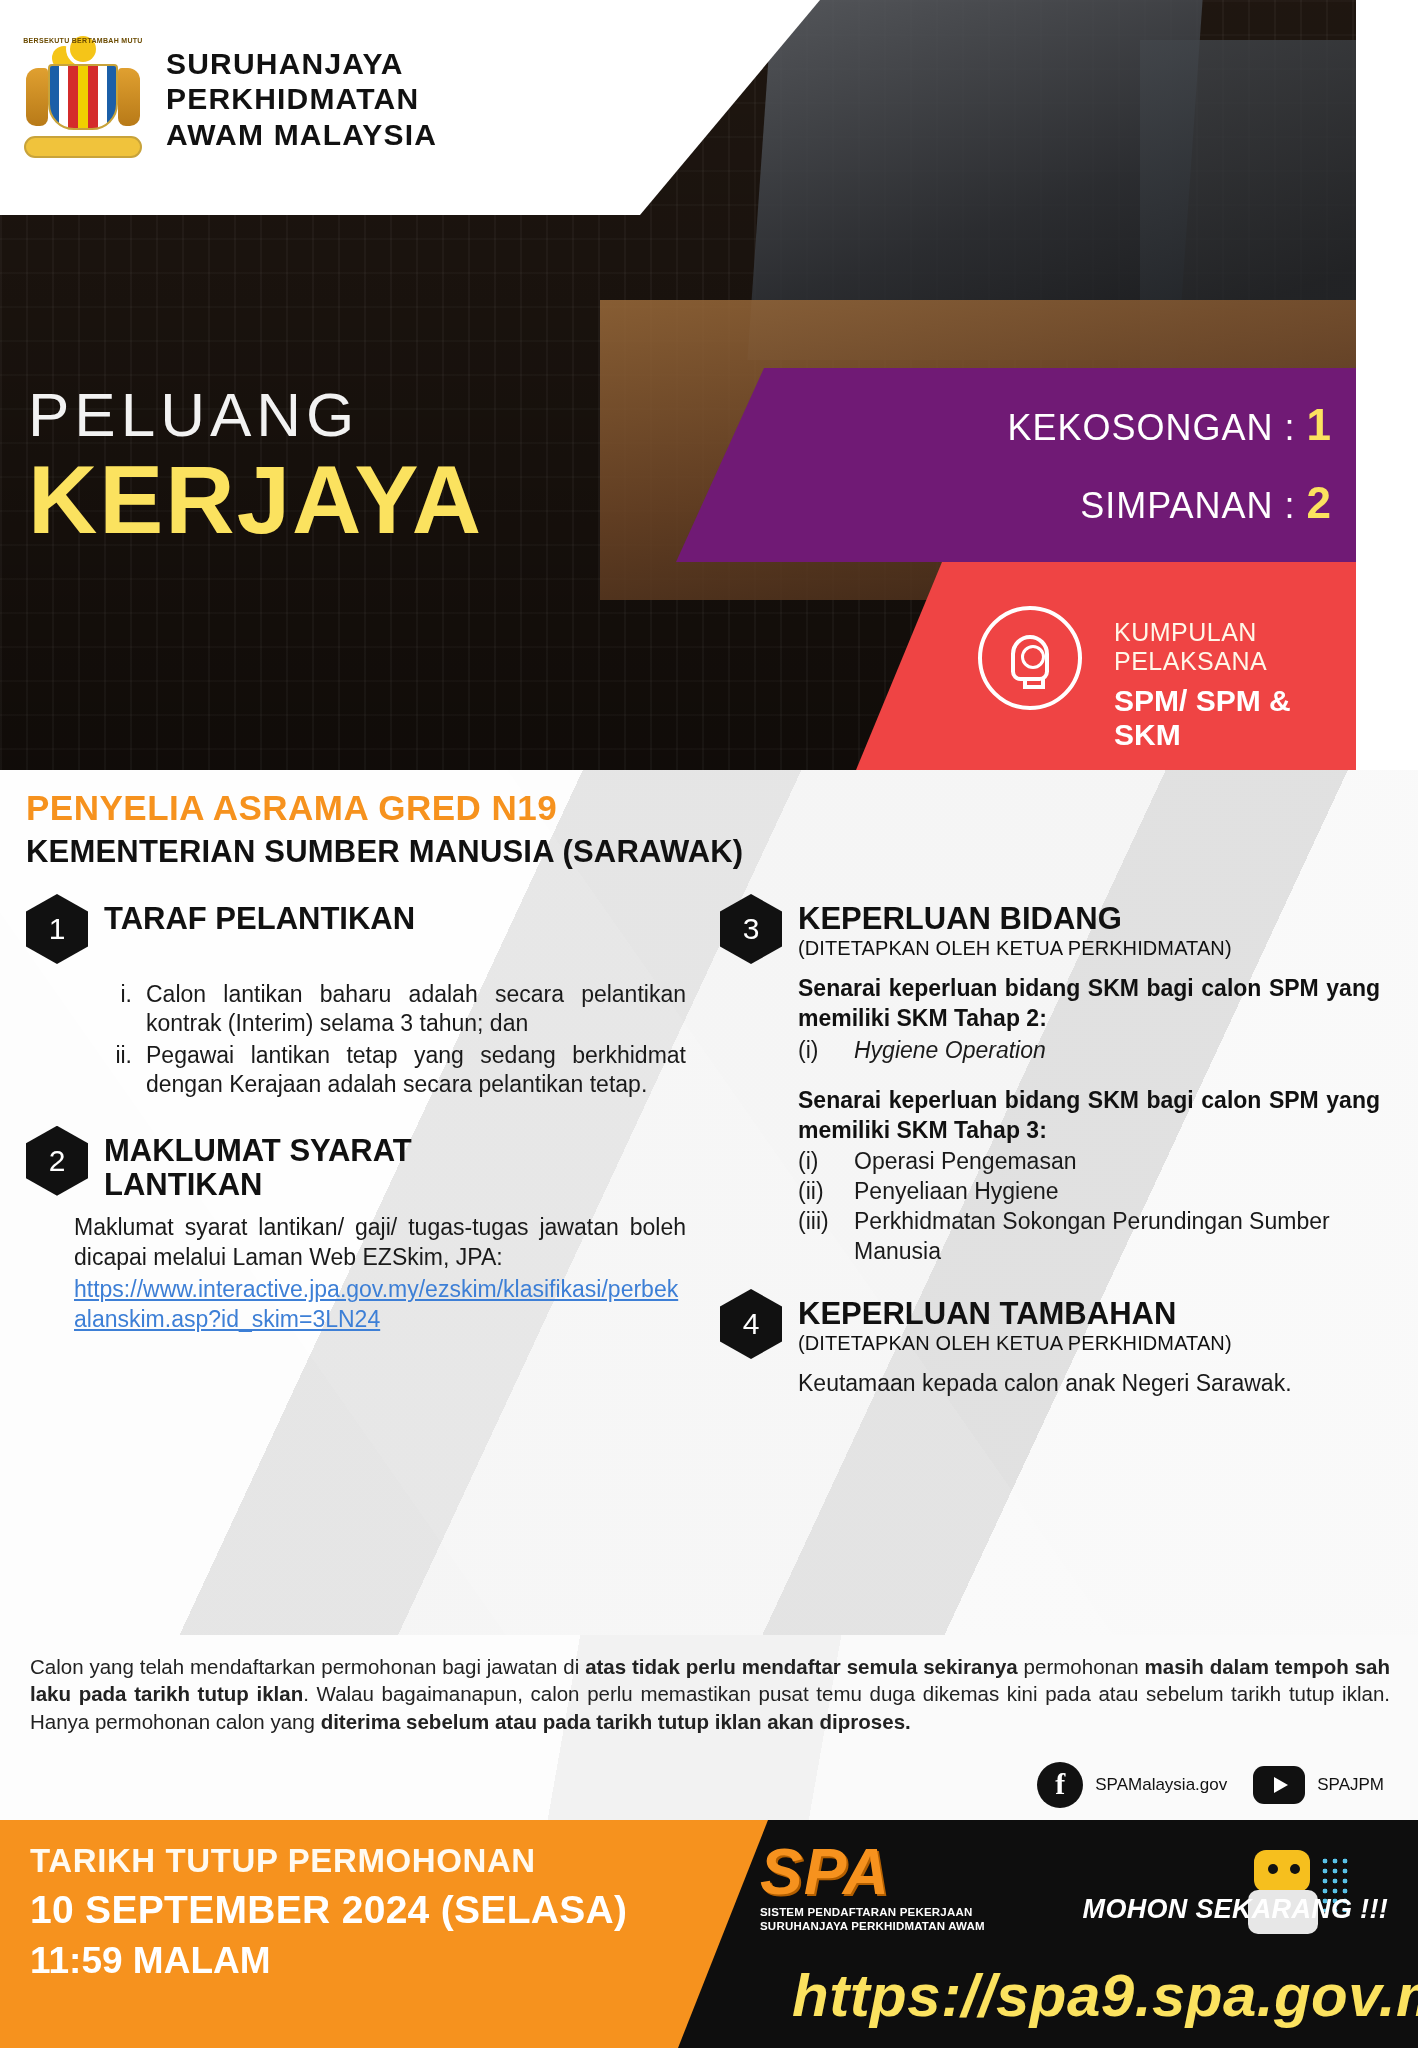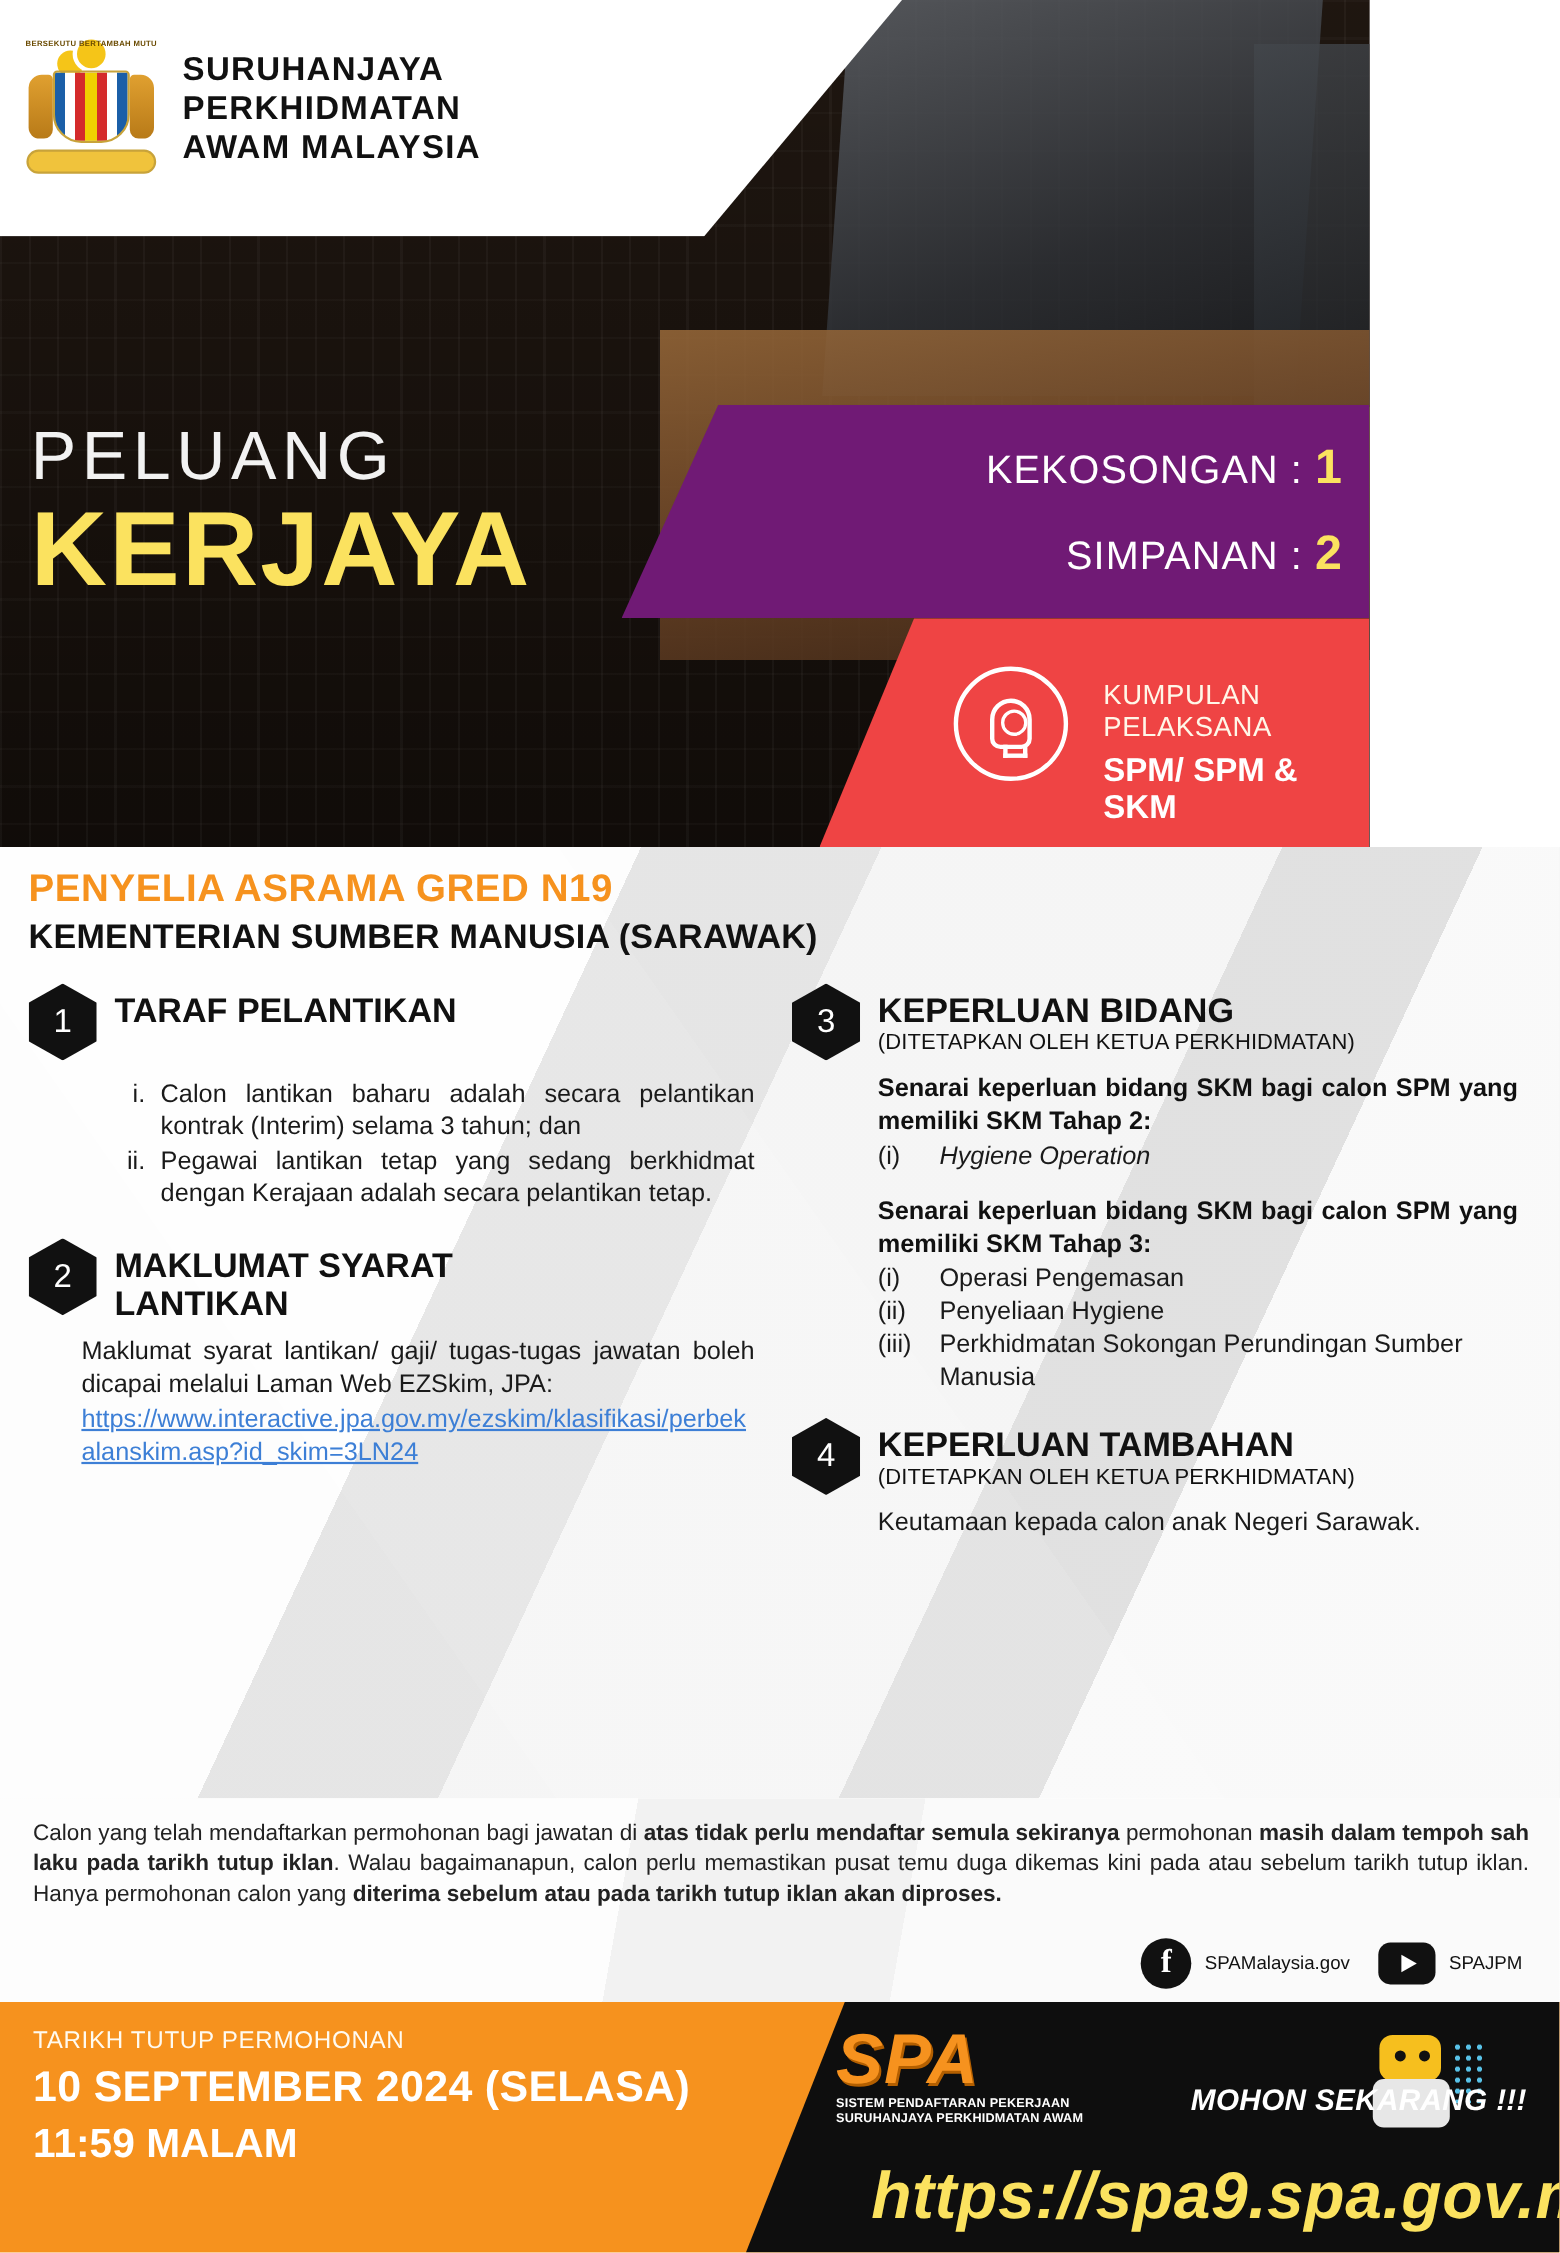--- a/index.html
+++ b/index.html
@@ -14,21 +14,21 @@
     position: relative;
     width: 1418px;
     height: 2048px;
     background: #ffffff;
     overflow: hidden;
   }
 
   
   .hero {
     position: relative;
-    width: 1245px;
+    width: 1356px;
     height: 770px;
     overflow: hidden;
     background: #1a1410;
   }
   .hero-photo {
     position: absolute;
     inset: 0;
     background:
       radial-gradient(circle at 78% 18%, rgba(255,190,120,0.55) 0%, rgba(120,70,30,0.25) 28%, rgba(20,14,10,0.0) 55%),
       radial-gradient(circle at 46% 62%, rgba(255,150,60,0.30) 0%, rgba(40,22,12,0.0) 45%),
@@ -305,21 +305,21 @@
   .soc .lbl { font-size: 17px; color: #111; }
 
   
   .footer {
     position: relative;
     width: 1418px; height: 228px;
     background: #f6921e;
     overflow: hidden;
   }
   .footer-left { position: absolute; left: 30px; top: 22px; color: #fff; }
-  .f-l1 { font-size: 22px; letter-spacing: .6px; color:#fffaf0; }
+  .f-l1 { font-size: 33px; letter-spacing: .6px; color:#fffaf0;font-weight:bold; }
   .f-l2 { font-size: 39px; font-weight: 800; margin-top: 8px; letter-spacing: .3px; }
   .f-l3 { font-size: 37px; font-weight: 800; margin-top: 8px; }
 
   .footer-black {
     position: absolute; right: 0; top: 0;
     width: 740px; height: 228px; background: #0e0e0e;
     clip-path: polygon(90px 0, 740px 0, 740px 228px, 0 228px);
   }
   .spa-logo {
     position: absolute; left: 760px; top: 22px;

